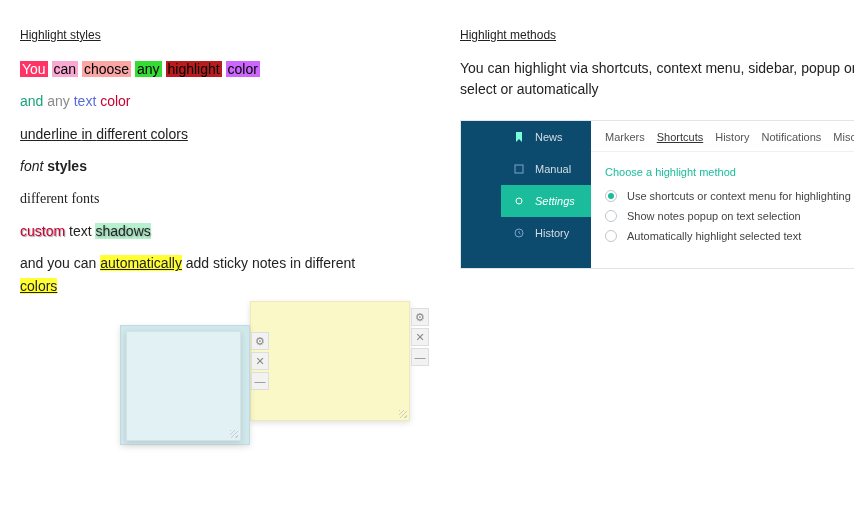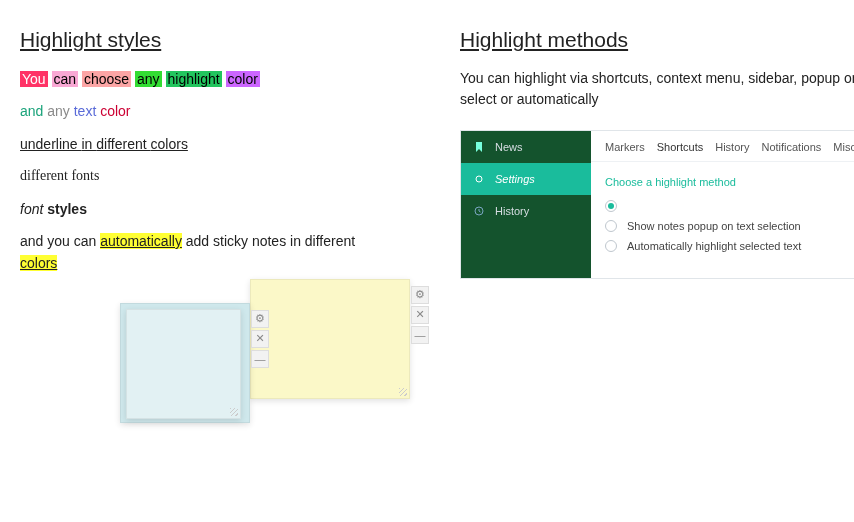--- a/index.html
+++ b/index.html
@@ -10,21 +10,21 @@
     font-size: 14px;
     color: #222;
     width: 854px;
     height: 522px;
     background: #fff;
   }
   .cols { display: flex; gap: 40px; }
   .left { flex: 0 0 400px; }
   .right { flex: 1; }
   h3 {
-    font-size: 21px;
+    font-size: 12px;
     font-weight: 400;
     text-decoration: underline;
     margin: 8px 0 16px 0;
   }
   .row { margin: 10px 0; line-height: 1.6; }
   .hl { padding: 0 2px; }
   .u { text-decoration: underline; text-align: right; }
   .ot { text-decoration: overline; }
   .lt { text-decoration: line-through; }
   .intro { font-size: 14px; line-height: 1.5; margin-bottom: 20px; }
@@ -32,22 +32,23 @@
   
   .panel {
     display: flex;
     border: 1px solid #e0e5e9;
     width: 100%;
     font-size: 11px;
     font-family: Arial, sans-serif;
   }
   .sidebar {
     width: 130px;
-    background: #14532d;
+    background: #0c4a6e;
     color: #d6dde2;
+    padding-left: 40px;
   }
   .side-item {
     display: flex;
     align-items: center;
     gap: 10px;
     padding: 10px 12px;
     cursor: pointer;
   }
   .side-item.active { background: #1abc9c; color: #fff; font-style: italic; }
   .side-icon { width: 12px; height: 12px; display: inline-flex; align-items: center; justify-content: center; }
@@ -58,21 +59,21 @@
   }
   .tabs {
     display: flex;
     gap: 12px;
     padding: 10px 14px 8px 14px;
     border-bottom: 1px solid #eef1f4;
     color: #555;
     font-size: 11px;
   }
   .tabs .tab { cursor: pointer; }
-  .tabs .tab.active { color: #333; }
+  .tabs .tab.active { text-decoration: underline; color: #333; }
   .section {
     padding: 14px 14px 18px 14px;
   }
   .sec-head { color: #1abc9c; font-size: 11px; margin-bottom: 12px; }
   .radio-row {
     display: flex;
     align-items: center;
     gap: 10px;
     margin: 8px 0;
     color: #444;
@@ -132,42 +133,45 @@
 <div class="cols">
 
   <div class="left">
     <h3>Highlight styles</h3>
 
     <div class="row">
       <span class="hl" style="background:#ff3366;color:#ffffff">You</span>
       <span class="hl" style="background:#f9a8d4;color:#000000">can</span>
       <span class="hl" style="background:#fca5a5;color:#000000">choose</span>
       <span class="hl" style="background:#33dd33;color:#000000">any</span>
-      <span class="hl" style="background:#22c55e;color:#000000">highlight</span>
+      <span class="hl" style="background:#b91c1c;color:#000000">highlight</span>
       <span class="hl" style="background:#cc66ff;color:#000000">color</span>
     </div>
 
     <div class="row">
       <span style="color:#1aa37a">and</span>
       <span style="color:#8a8a8a">any</span>
       <span style="color:#5a6bd8">text</span>
       <span style="color:#cc0033">color</span>
     </div>
 
     <div class="row">
       <span class="u">underline </span><span class="u">in </span><span class="u">different </span><span class="u">colors</span>
     </div>
 
 
+    <div class="row">
+      <span style="font-style:italic">font </span><b>styles</b>
+    </div>
+
     <div class="row" style="font-family:Georgia, 'Times New Roman', serif">different fonts</div>
 
     <div class="row">
-      <span style="font-style:italic">font </span><b>styles</b>
-    </div>
-
+      <span style="color:#cc0033;text-shadow:1px 1px 1px rgba(0,0,0,0.4)">custom</span><span> text </span><span style="background:#b7f0cf;text-shadow:1px 1px 2px rgba(0,0,0,0.3)">shadows</span>
+    </div>
 
     <div class="row" style="max-width:340px">
       <span>and you can </span><span class="u" style="background:#ffff33">automatically</span><span> add sticky notes in different </span><span class="u" style="background:#ffff33">colors</span>
     </div>
 
     <div class="notes-wrap">
       <div class="note yellow">
         <div class="bar">
           <div class="btn">
               <span>⚙</span>
@@ -206,20 +210,28 @@
 
     <div class="panel">
       <div class="sidebar" id="panel-sidebar">
           <div class="side-item">
             <span class="side-icon">
               <svg width="10" height="10" viewBox="0 0 10 10">
                 <path d="M2 0h6v10L5 7 2 10z" fill="#7fd"></path>
               </svg>
             </span>
             <span>News</span>
+          </div>
+          <div class="side-item">
+            <span class="side-icon">
+              <svg width="10" height="10" viewBox="0 0 10 10">
+                <rect x="1" y="1" width="8" height="8" fill="none" stroke="#7aa6c2"></rect>
+              </svg>
+            </span>
+            <span>Manual</span>
           </div>
           <div class="side-item active">
             <span class="side-icon">
               <svg width="10" height="10" viewBox="0 0 10 10">
                 <circle cx="5" cy="5" r="3" fill="none" stroke="#fff"></circle>
               </svg>
             </span>
             <span>Settings</span>
           </div>
           <div class="side-item">
@@ -238,20 +250,21 @@
             <span class="tab active">Shortcuts</span>
             <span class="tab">History</span>
             <span class="tab">Notifications</span>
             <span class="tab">Misc.</span>
           </div>
         <div class="section">
           <div class="sec-head">Choose a highlight method</div>
           <div id="radio-list">
               <div class="radio-row">
                 <span class="radio sel"></span>
+                <span>Use shortcuts or context menu for highlighting</span>
               </div>
               <div class="radio-row">
                 <span class="radio"></span>
                 <span>Show notes popup on text selection</span>
               </div>
               <div class="radio-row">
                 <span class="radio"></span>
                 <span>Automatically highlight selected text</span>
               </div>
             </div>

